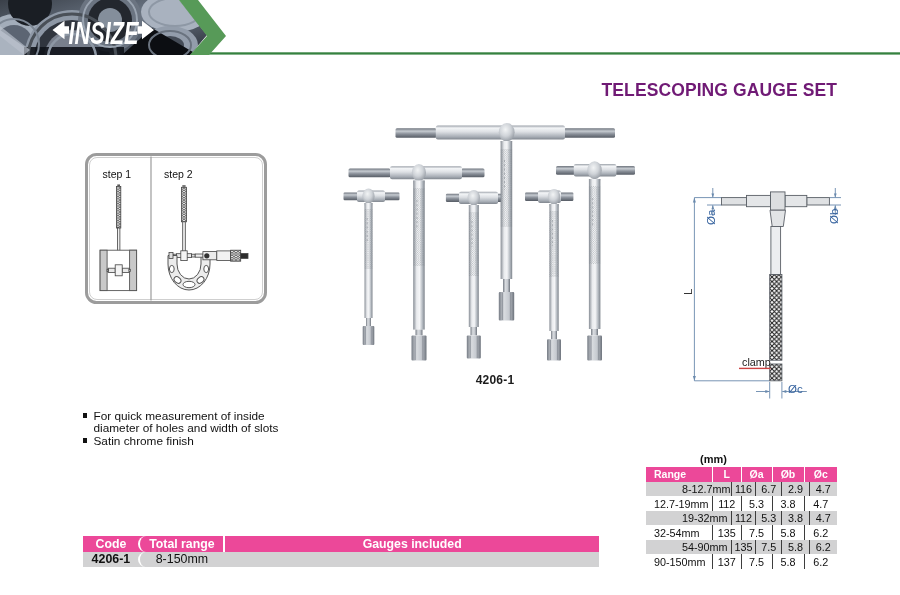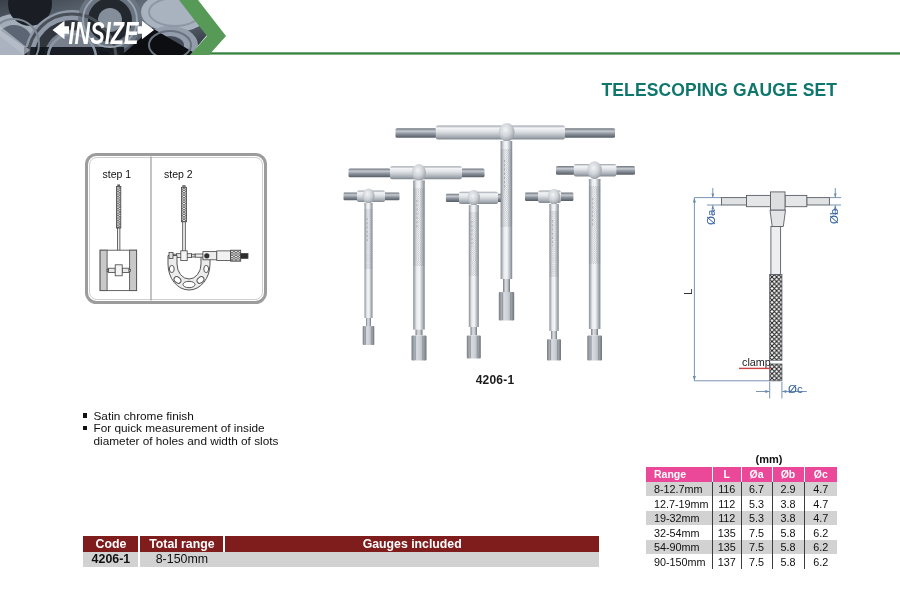--- a/index.html
+++ b/index.html
@@ -1,45 +1,45 @@
 <!DOCTYPE html>
 <html><head>
 <meta charset="utf-8">
 <style>
 html,body{margin:0;padding:0;}
 body{width:900px;height:595px;position:relative;font-family:"Liberation Sans",sans-serif;background:#fff;overflow:hidden;}
 .abs{position:absolute;}
-.title{left:0;top:79.5px;width:837px;text-align:right;font-size:17.5px;font-weight:bold;color:#0f766e;letter-spacing:0.1px;}
+.title{left:0;top:79.5px;width:837px;text-align:right;font-size:17.5px;font-weight:bold;color:#701a75;letter-spacing:0.1px;}
 .bullets{left:82px;top:409.5px;font-size:11.8px;line-height:12.6px;color:#111;}
 .bullets .it{position:relative;padding-left:11.5px;}
 .bullets .it::before{content:"";position:absolute;left:0.5px;top:3.6px;width:4.6px;height:4.6px;background:#111;}
 .code4206{left:425px;top:373px;width:140px;text-align:center;font-weight:bold;font-size:12px;color:#1c1c1c;letter-spacing:0.2px;}
-.mmlab{left:700px;top:452.5px;width:138px;text-align:center;font-weight:bold;font-size:11px;color:#111;}
+.mmlab{left:700px;top:452.5px;width:138px;text-align:left;font-weight:bold;font-size:11px;color:#111;}
 
 .rt{left:646px;top:467px;width:191px;color:#111;}
 .rt .hrow{display:flex;height:14.8px;background:#ec4899;color:#fff;font-weight:bold;font-size:10.5px;}
 .rt .drow{display:flex;height:14.5px;font-size:10.8px;}
-.rt .drow.g{background:#d2d2d3;}
+.rt .drow.g{background:#d2d2d3;padding-left:28px;}
 .rt .c{box-sizing:border-box;display:flex;align-items:center;justify-content:center;}
 .rt .c0{width:66px;justify-content:flex-start;padding-left:8px;}
 .rt .c1{width:28.5px;}
 .rt .c2{width:31px;}
 .rt .c3{width:32px;}
 .rt .c4{width:33.5px;}
 .rt .hrow .c{border-left:1.6px solid #fff;}
 .rt .hrow .c0{border-left:none;}
 .rt .drow .c{border-left:1.4px solid #3d3d3d;}
 .rt .drow .c0{border-left:none;}
 
 .bt{left:83.4px;top:535.7px;width:515.6px;color:#111;}
-.bt .hrow{display:flex;height:16.2px;background:#7f1d1d;color:#fff;font-weight:bold;font-size:12.3px;}
+.bt .hrow{display:flex;height:16.2px;background:#ec4899;color:#fff;font-weight:bold;font-size:12.3px;}
 .bt .drow{display:flex;height:15.2px;background:#d2d2d3;font-size:12.4px;}
 .bt .c{box-sizing:border-box;display:flex;align-items:center;justify-content:center;}
 .bt .c0{width:55px;}
-.bt .c1{width:85px;}
+.bt .c1{width:85px;border-radius:8px;}
 .bt .c2{width:375.6px;}
 .bt .c{border-left:2px solid #fff;}
 .bt .c0{border-left:none;}
 </style>
 </head>
 <body>
 
 <svg class="abs" style="left:0;top:0" width="900" height="60" viewBox="0 0 900 60">
 <defs>
 <clipPath id="photoclip">
@@ -331,22 +331,22 @@
 <text transform="translate(35,40) rotate(-90)">Øa</text>
 <text transform="translate(157.5,39) rotate(-90)">Øb</text>
 <text x="108" y="207.5">Øc</text>
 </g>
 <text transform="translate(12,110) rotate(-90)" font-size="11.5px" fill="#333">L</text>
 <text x="62" y="181" font-size="10.8px" fill="#1a1a1a">clamp</text>
 <line x1="59" y1="183.4" x2="90.5" y2="183.4" stroke="#cc4444" stroke-width="1.4"></line>
 </svg>
 
 <div class="abs bullets">
+<div class="it">For quick measurement of inside<br>diameter of holes and width of slots</div>
 <div class="it">Satin chrome finish</div>
-<div class="it">For quick measurement of inside<br>diameter of holes and width of slots</div>
 </div>
 
 <div class="abs mmlab">(mm)</div>
 
 <div class="abs rt">
 <div class="hrow">
       <div class="c c0">Range</div>
       <div class="c c1">L</div>
       <div class="c c2">Øa</div>
       <div class="c c3">Øb</div>

